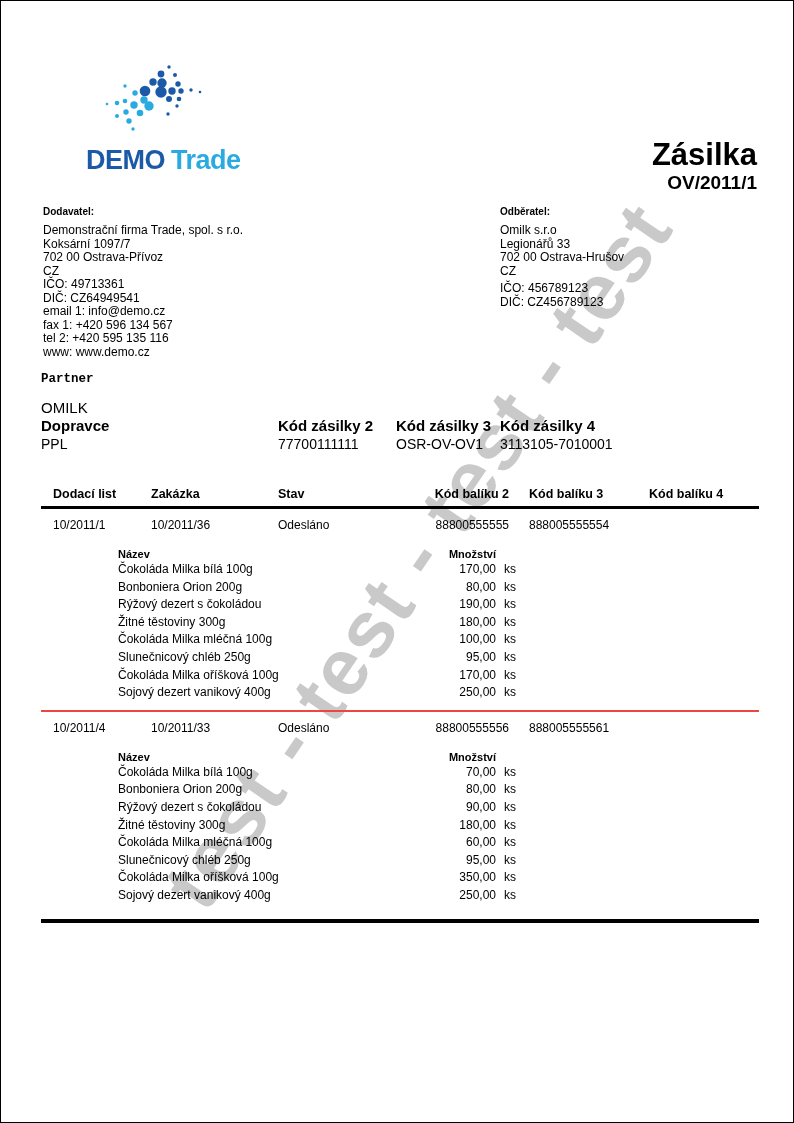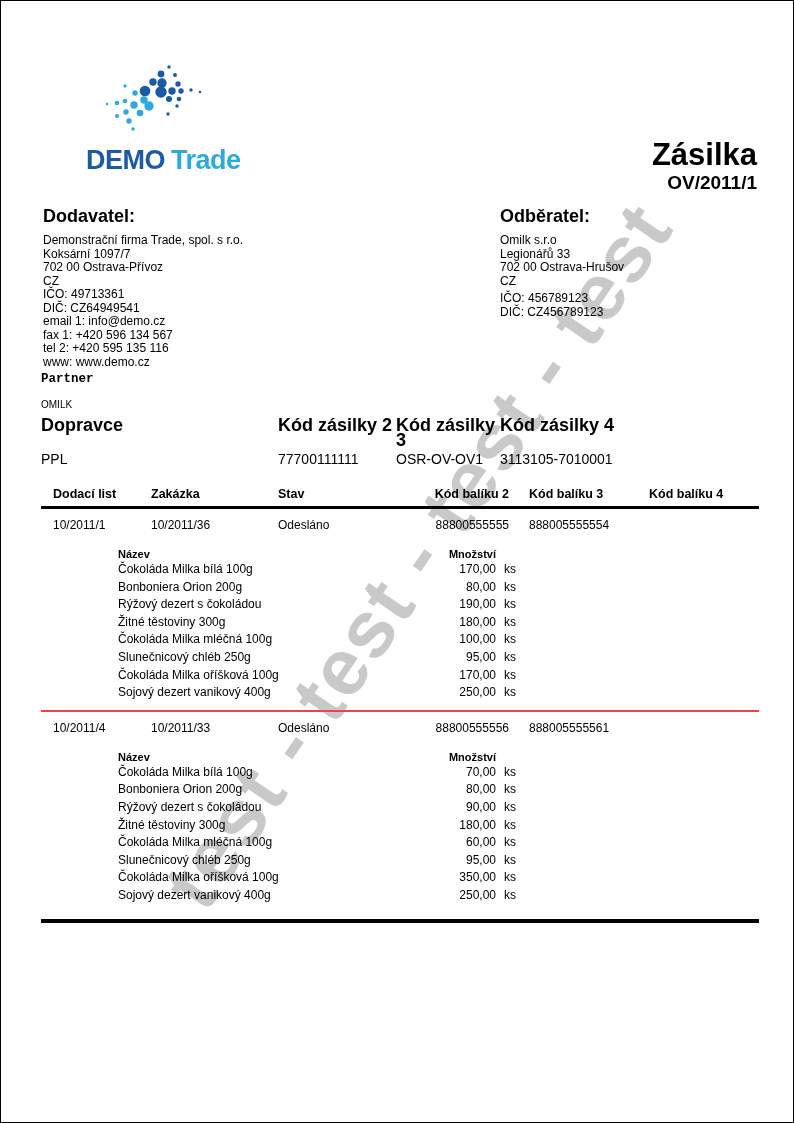--- a/index.html
+++ b/index.html
@@ -31,34 +31,34 @@
   .logo-text .trade { color:var(--brand-light,#29abe2); margin-left:6px; }
 
   .title-block { position:absolute; right:36px; top:138px; text-align:right; }
   .doc-title  { font-size:31px; font-weight:bold; line-height:32px; }
   .doc-number { font-size:19px; font-weight:bold; line-height:20px; margin-top:2px; }
 
   
   .addr { position:absolute; top:202px; font-size:12px; }
   .addr.supplier { left:42px; width:430px; }
   .addr.customer { left:499px; width:260px; }
-  .addr-label { font-size:18px; font-weight:bold; padding-top:3px; }
+  .addr-label { font-size:10px; font-weight:bold; padding-top:3px; }
   .addr-lines { margin-top:7px; }
   .addr-line { line-height:13.5px; }
   .addr-line.gap { margin-top:4px; }
 
   
   .partner-label { position:absolute; left:40px; top:371px; font-size:12.5px; font-weight:bold;font-family:Liberation Mono, monospace; }
-  .partner-value { position:absolute; left:40px; top:398px; font-size:10px; }
+  .partner-value { position:absolute; left:40px; top:398px; font-size:15px; }
 
   
   .carrier { position:absolute; left:40px; top:415px; width:718px; padding-top:2px; }
   .carrier-row { display:grid; grid-template-columns:237px 118px 104px 1fr; }
   .carrier-row .cell { line-height:15px; font-size:14px; }
-  .carrier-row.head .cell { font-size:18px; font-weight:bold; }
+  .carrier-row.head .cell { font-size:15px; font-weight:bold; }
   .carrier-row.vals { margin-top:4px; }
 
   
   .ship-table { position:absolute; left:40px; top:455px; width:718px; }
   .srow, .ship-head { display:grid; grid-template-columns:110px 127px 153px 78px 132px 1fr; }
   .ship-head { padding:3px 0 4px 0; border-bottom:3px solid #000;margin-top:28px; }
   .ship-head .cell { font-size:12.5px; font-weight:bold; line-height:15px; }
   .cell.c1 { padding-left:12px; }
   .cell.c4 { text-align:right; }
   .cell.c5 { padding-left:20px; }

